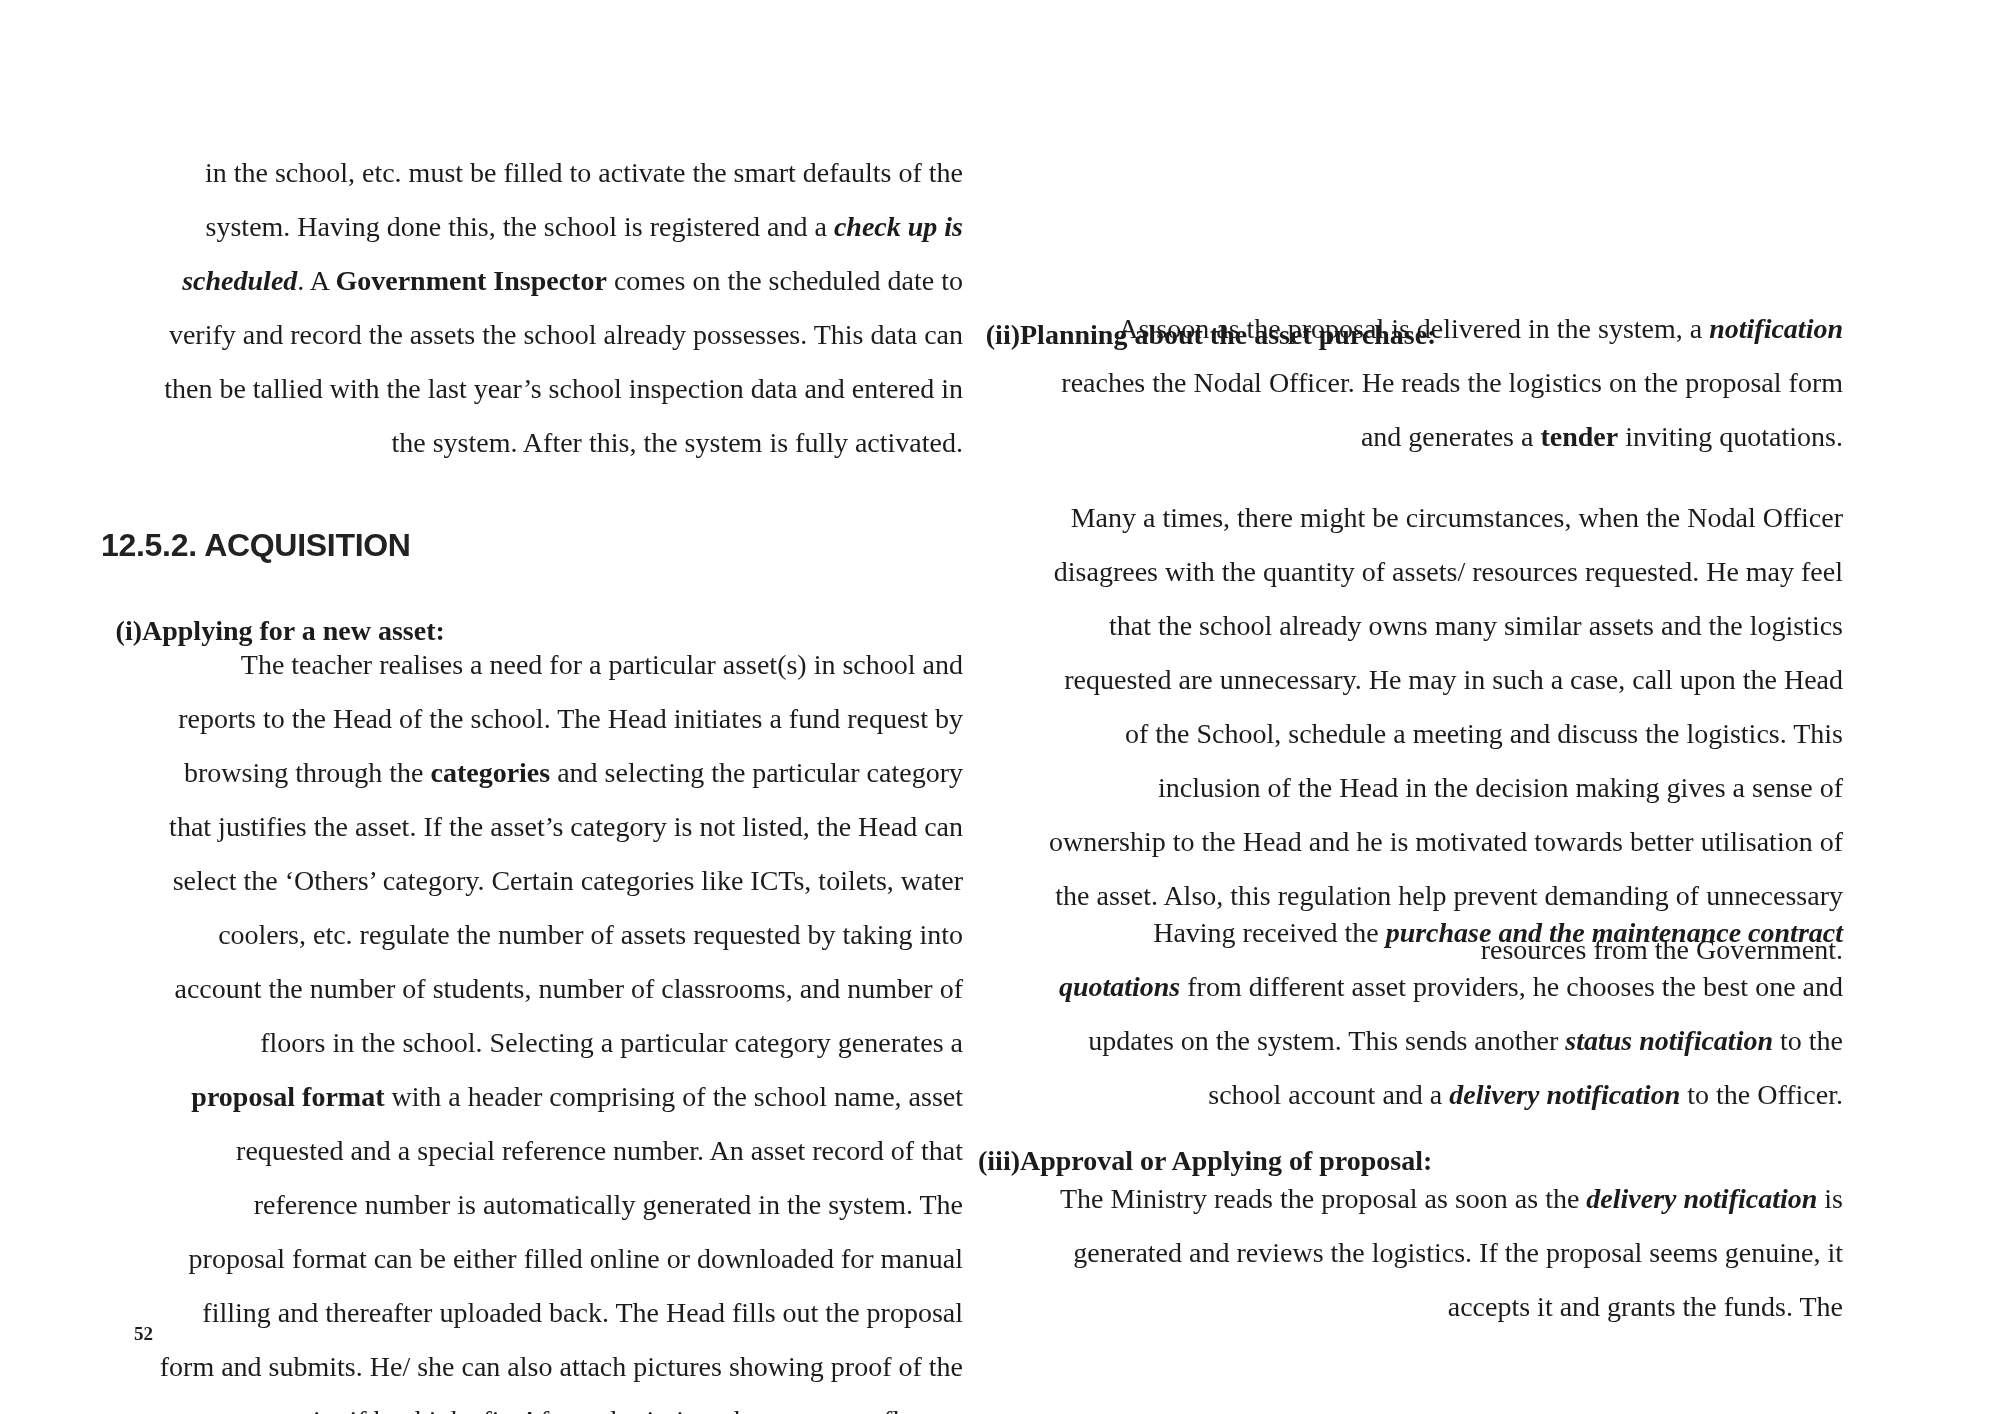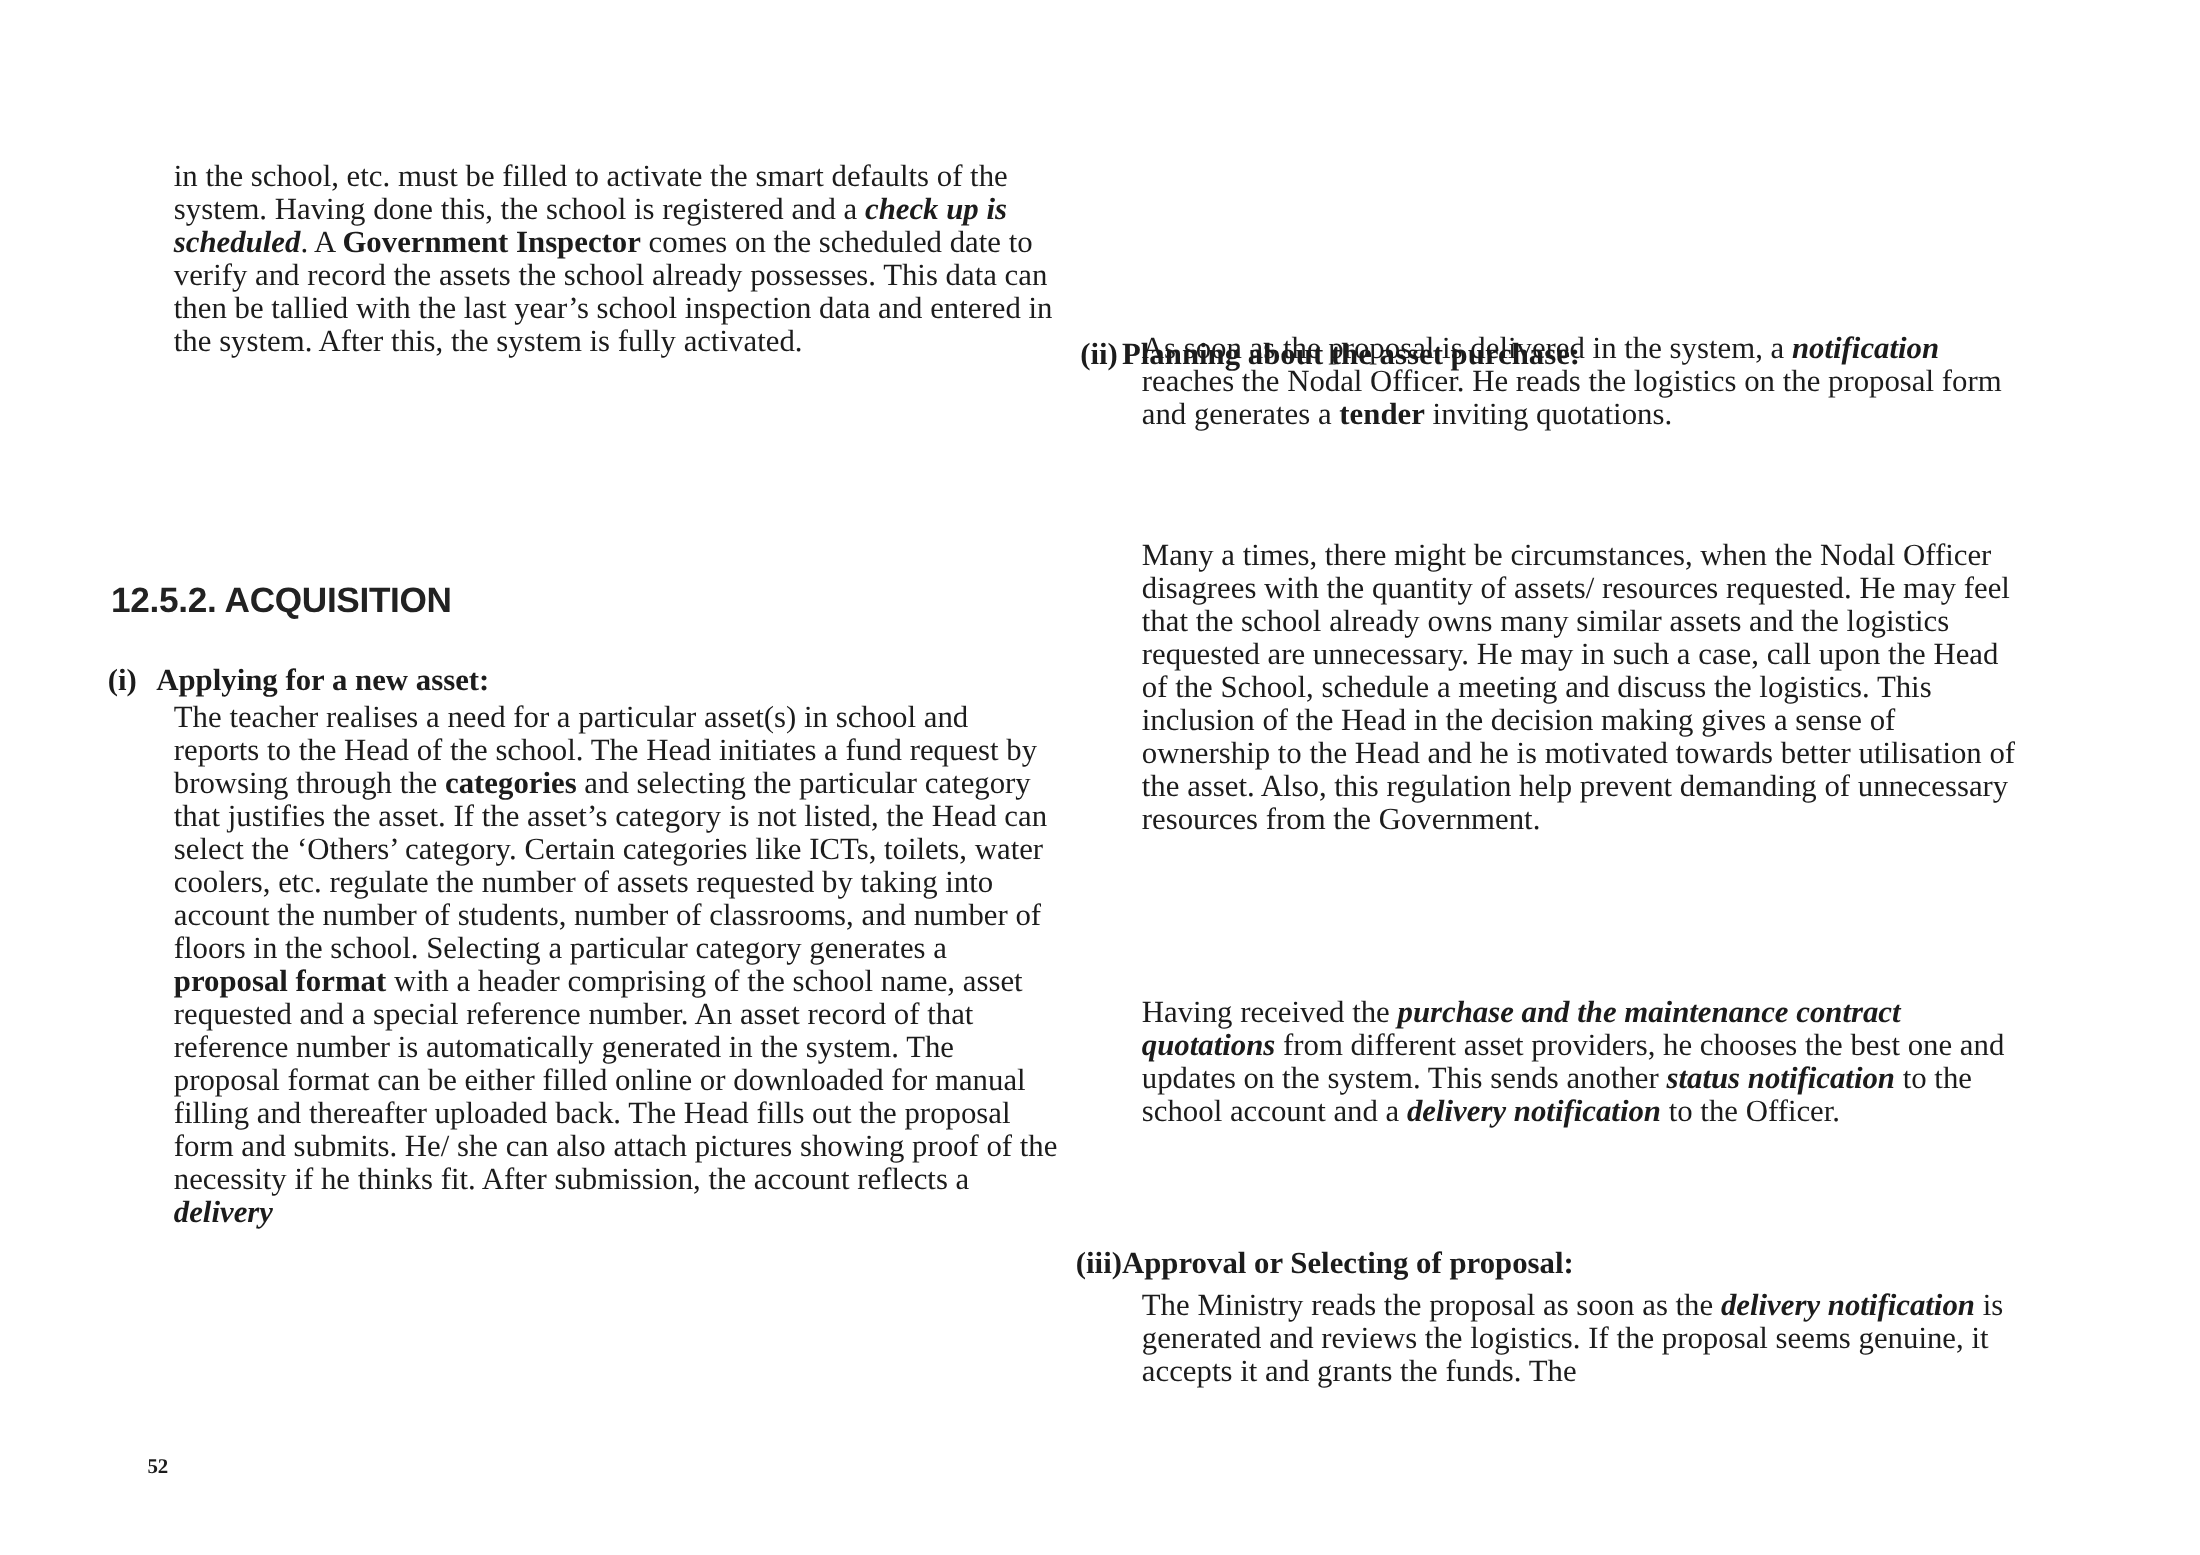--- a/index.html
+++ b/index.html
@@ -8,22 +8,22 @@
     width: 2000px;
     height: 1414px;
     background: #ffffff;
     overflow: hidden;
     font-family: "Liberation Serif", serif;
     color: #1c1c1c;
   }
   .block {
     position: absolute;
     font-size: 28px;
-    line-height: 30px;
-    text-align: left;
+    line-height: 54px;
+    text-align: right;
   }
   .run-r  { font-weight: normal; font-style: normal; }
   .run-b  { font-weight: bold;   font-style: normal; }
   .run-bi { font-weight: bold;   font-style: italic; }
   .item-title {
     font-weight: bold;
     white-space: nowrap;
   }
   .item-label {
     display: inline-block;
@@ -70,18 +70,18 @@
     <span class="item-label" style="width:38px;margin-top:44px;">(ii)</span><span>Planning about the asset purchase:</span>
   </div>
 
   <div class="block" style="left:1038px; top:302px; width:805px;"><span class="run-r">As soon as the proposal is delivered in the system, a </span><span class="run-bi">notification</span><span class="run-r"> reaches the Nodal Officer. He reads the logistics on the proposal form and generates a </span><span class="run-b">tender</span><span class="run-r"> inviting quotations.</span></div>
 
   <div class="block" style="left:1038px; top:491px; width:805px;"><span class="run-r">Many a times, there might be circumstances, when the Nodal Officer disagrees with the quantity of assets/ resources requested. He may feel that the school already owns many similar assets and the logistics requested are unnecessary. He may in such a case, call upon the Head of the School, schedule a meeting and discuss the logistics. This inclusion of the Head in the decision making gives a sense of ownership to the Head and he is motivated towards better utilisation of the asset. Also, this regulation help prevent demanding of unnecessary resources from the Government.</span></div>
 
   <div class="block" style="left:1038px; top:906px; width:805px;"><span class="run-r">Having received the </span><span class="run-bi">purchase and the maintenance contract quotations</span><span class="run-r"> from different asset providers, he chooses the best one and updates on the system. This sends another </span><span class="run-bi">status notification</span><span class="run-r"> to the school account and a </span><span class="run-bi">delivery notification</span><span class="run-r"> to the Officer.</span></div>
 
   <div class="block item-title" style="left:978px; top:1134px;">
-    <span class="item-label" style="width:42px;">(iii)</span><span>Approval or Selecting of proposal:</span>
+    <span class="item-label" style="width:42px;">(iii)</span><span>Approval or Applying of proposal:</span>
   </div>
 
   <div class="block" style="left:1038px; top:1172px; width:805px;"><span class="run-r">The Ministry reads the proposal as soon as the </span><span class="run-bi">delivery notification</span><span class="run-r"> is generated and reviews the logistics. If the proposal seems genuine, it accepts it and grants the funds. The</span></div>
 
 </div>
 
 </body></html>

